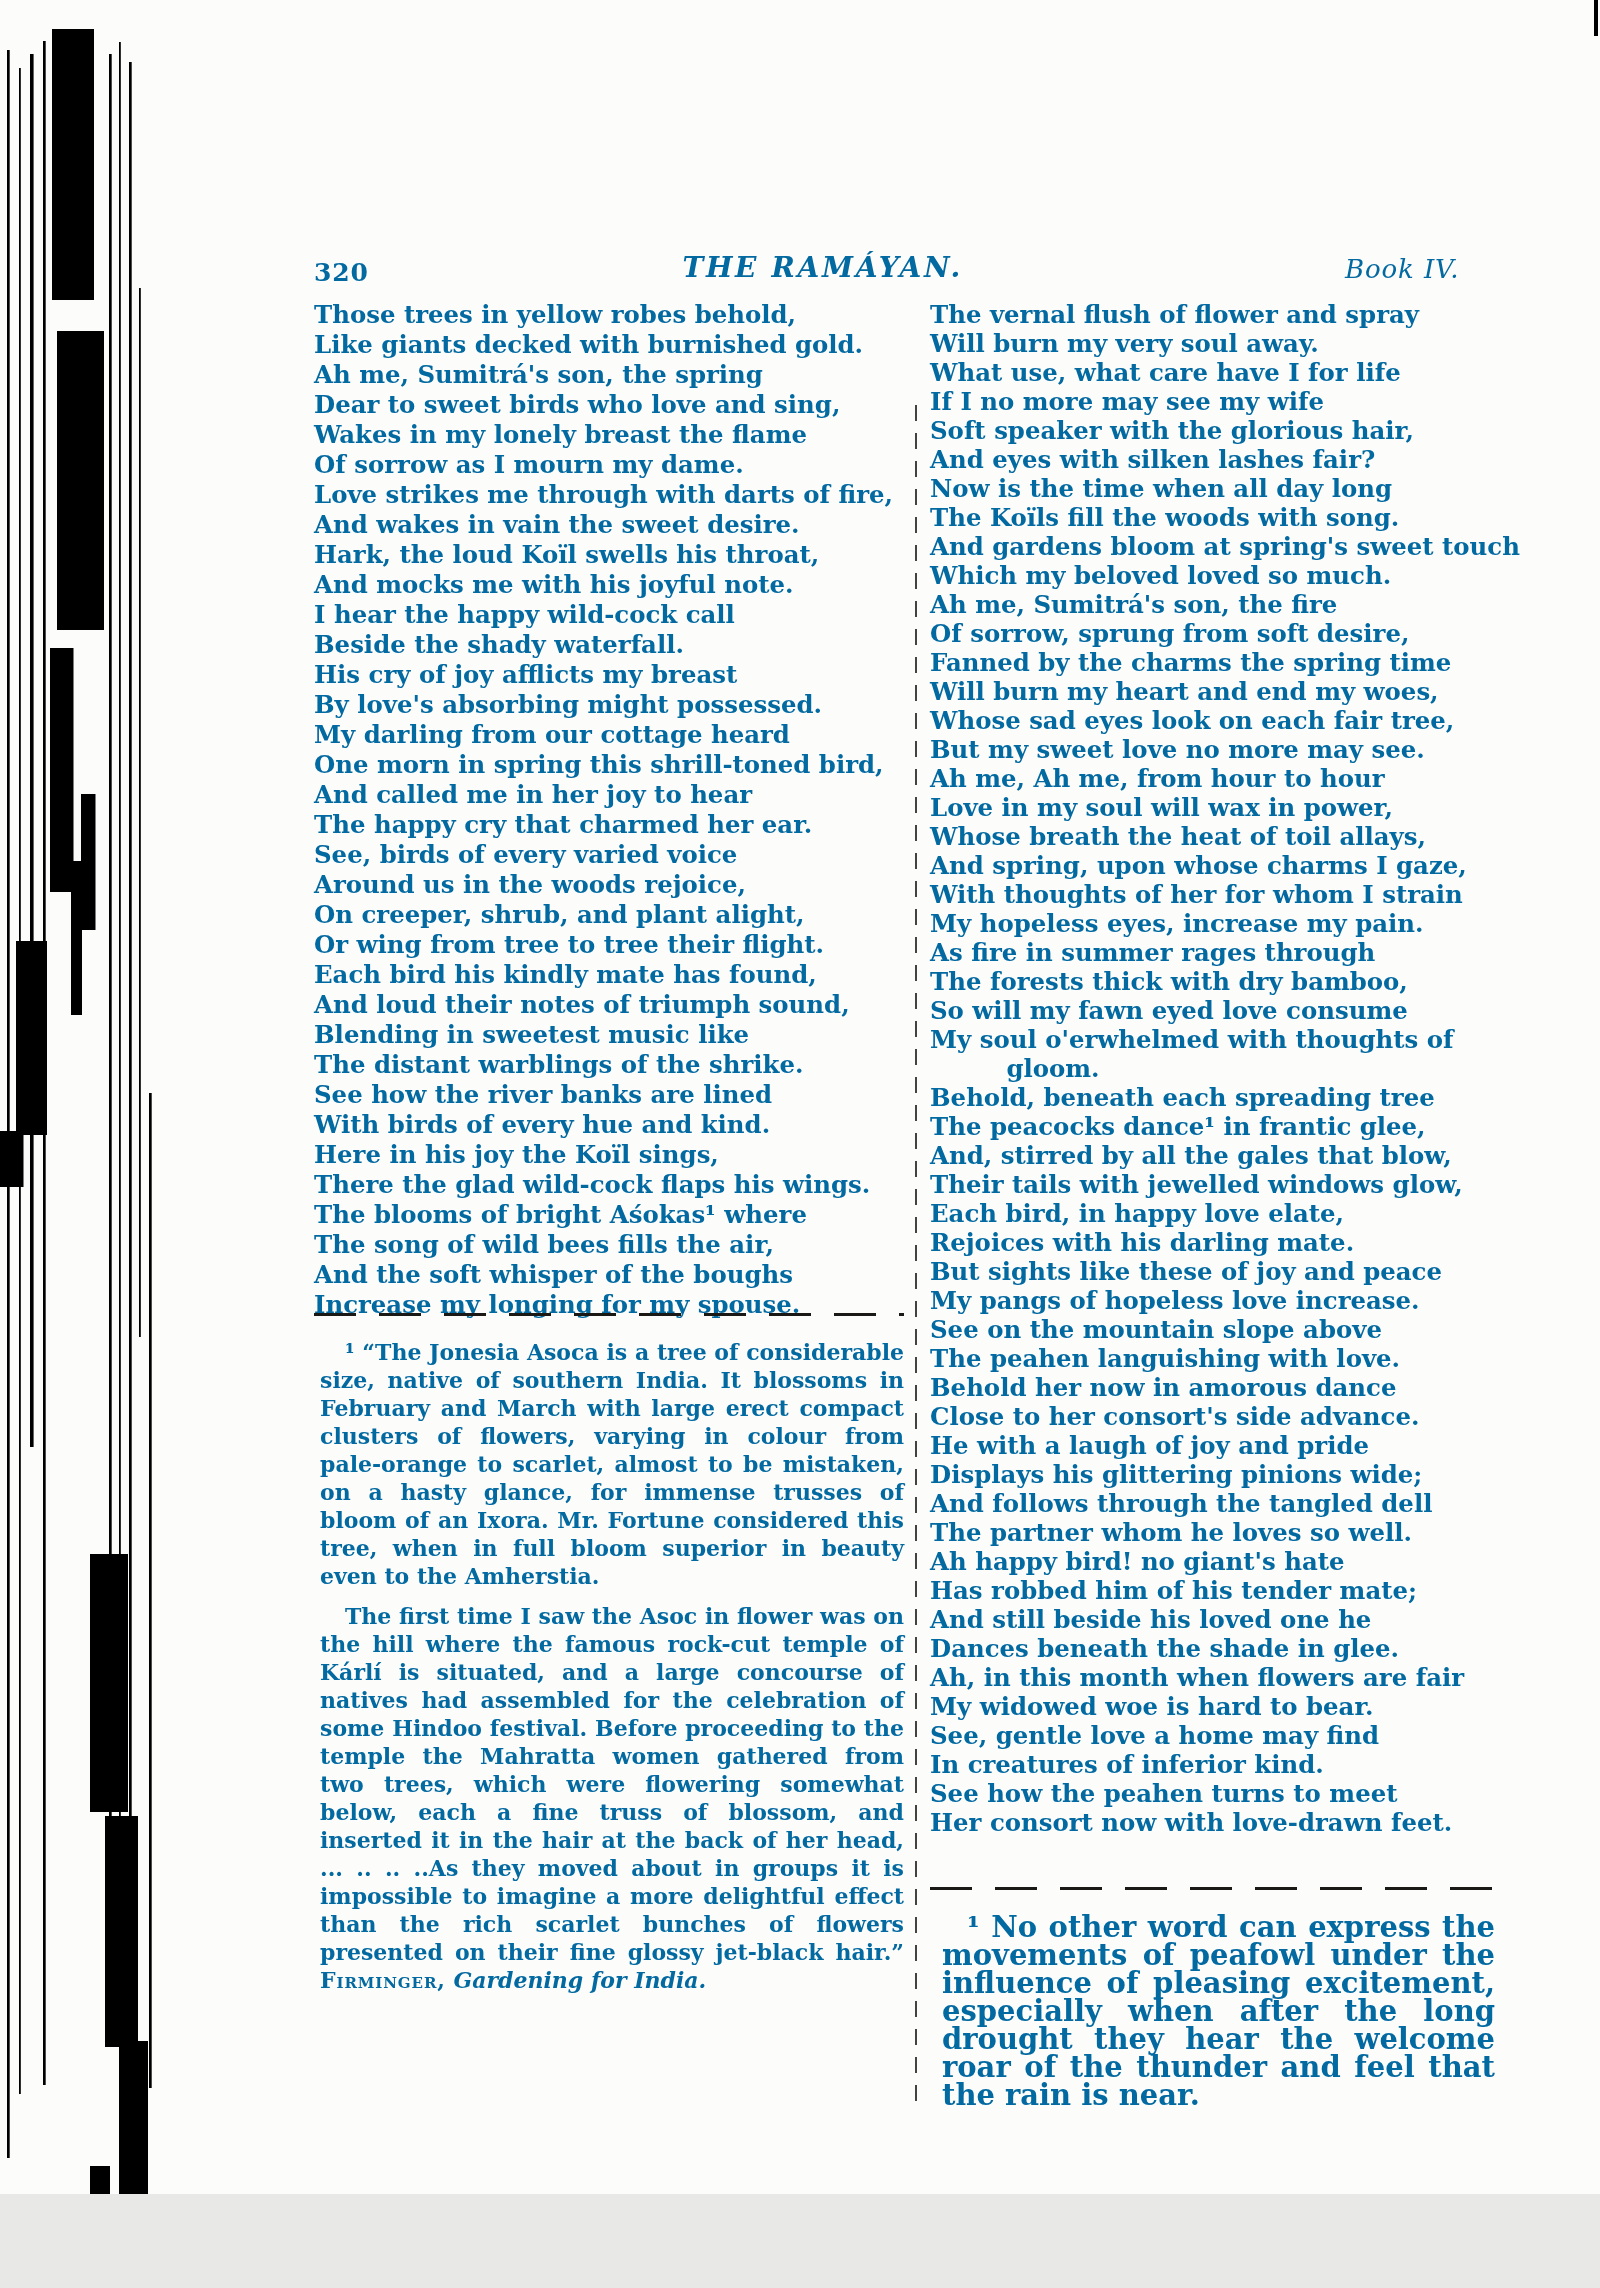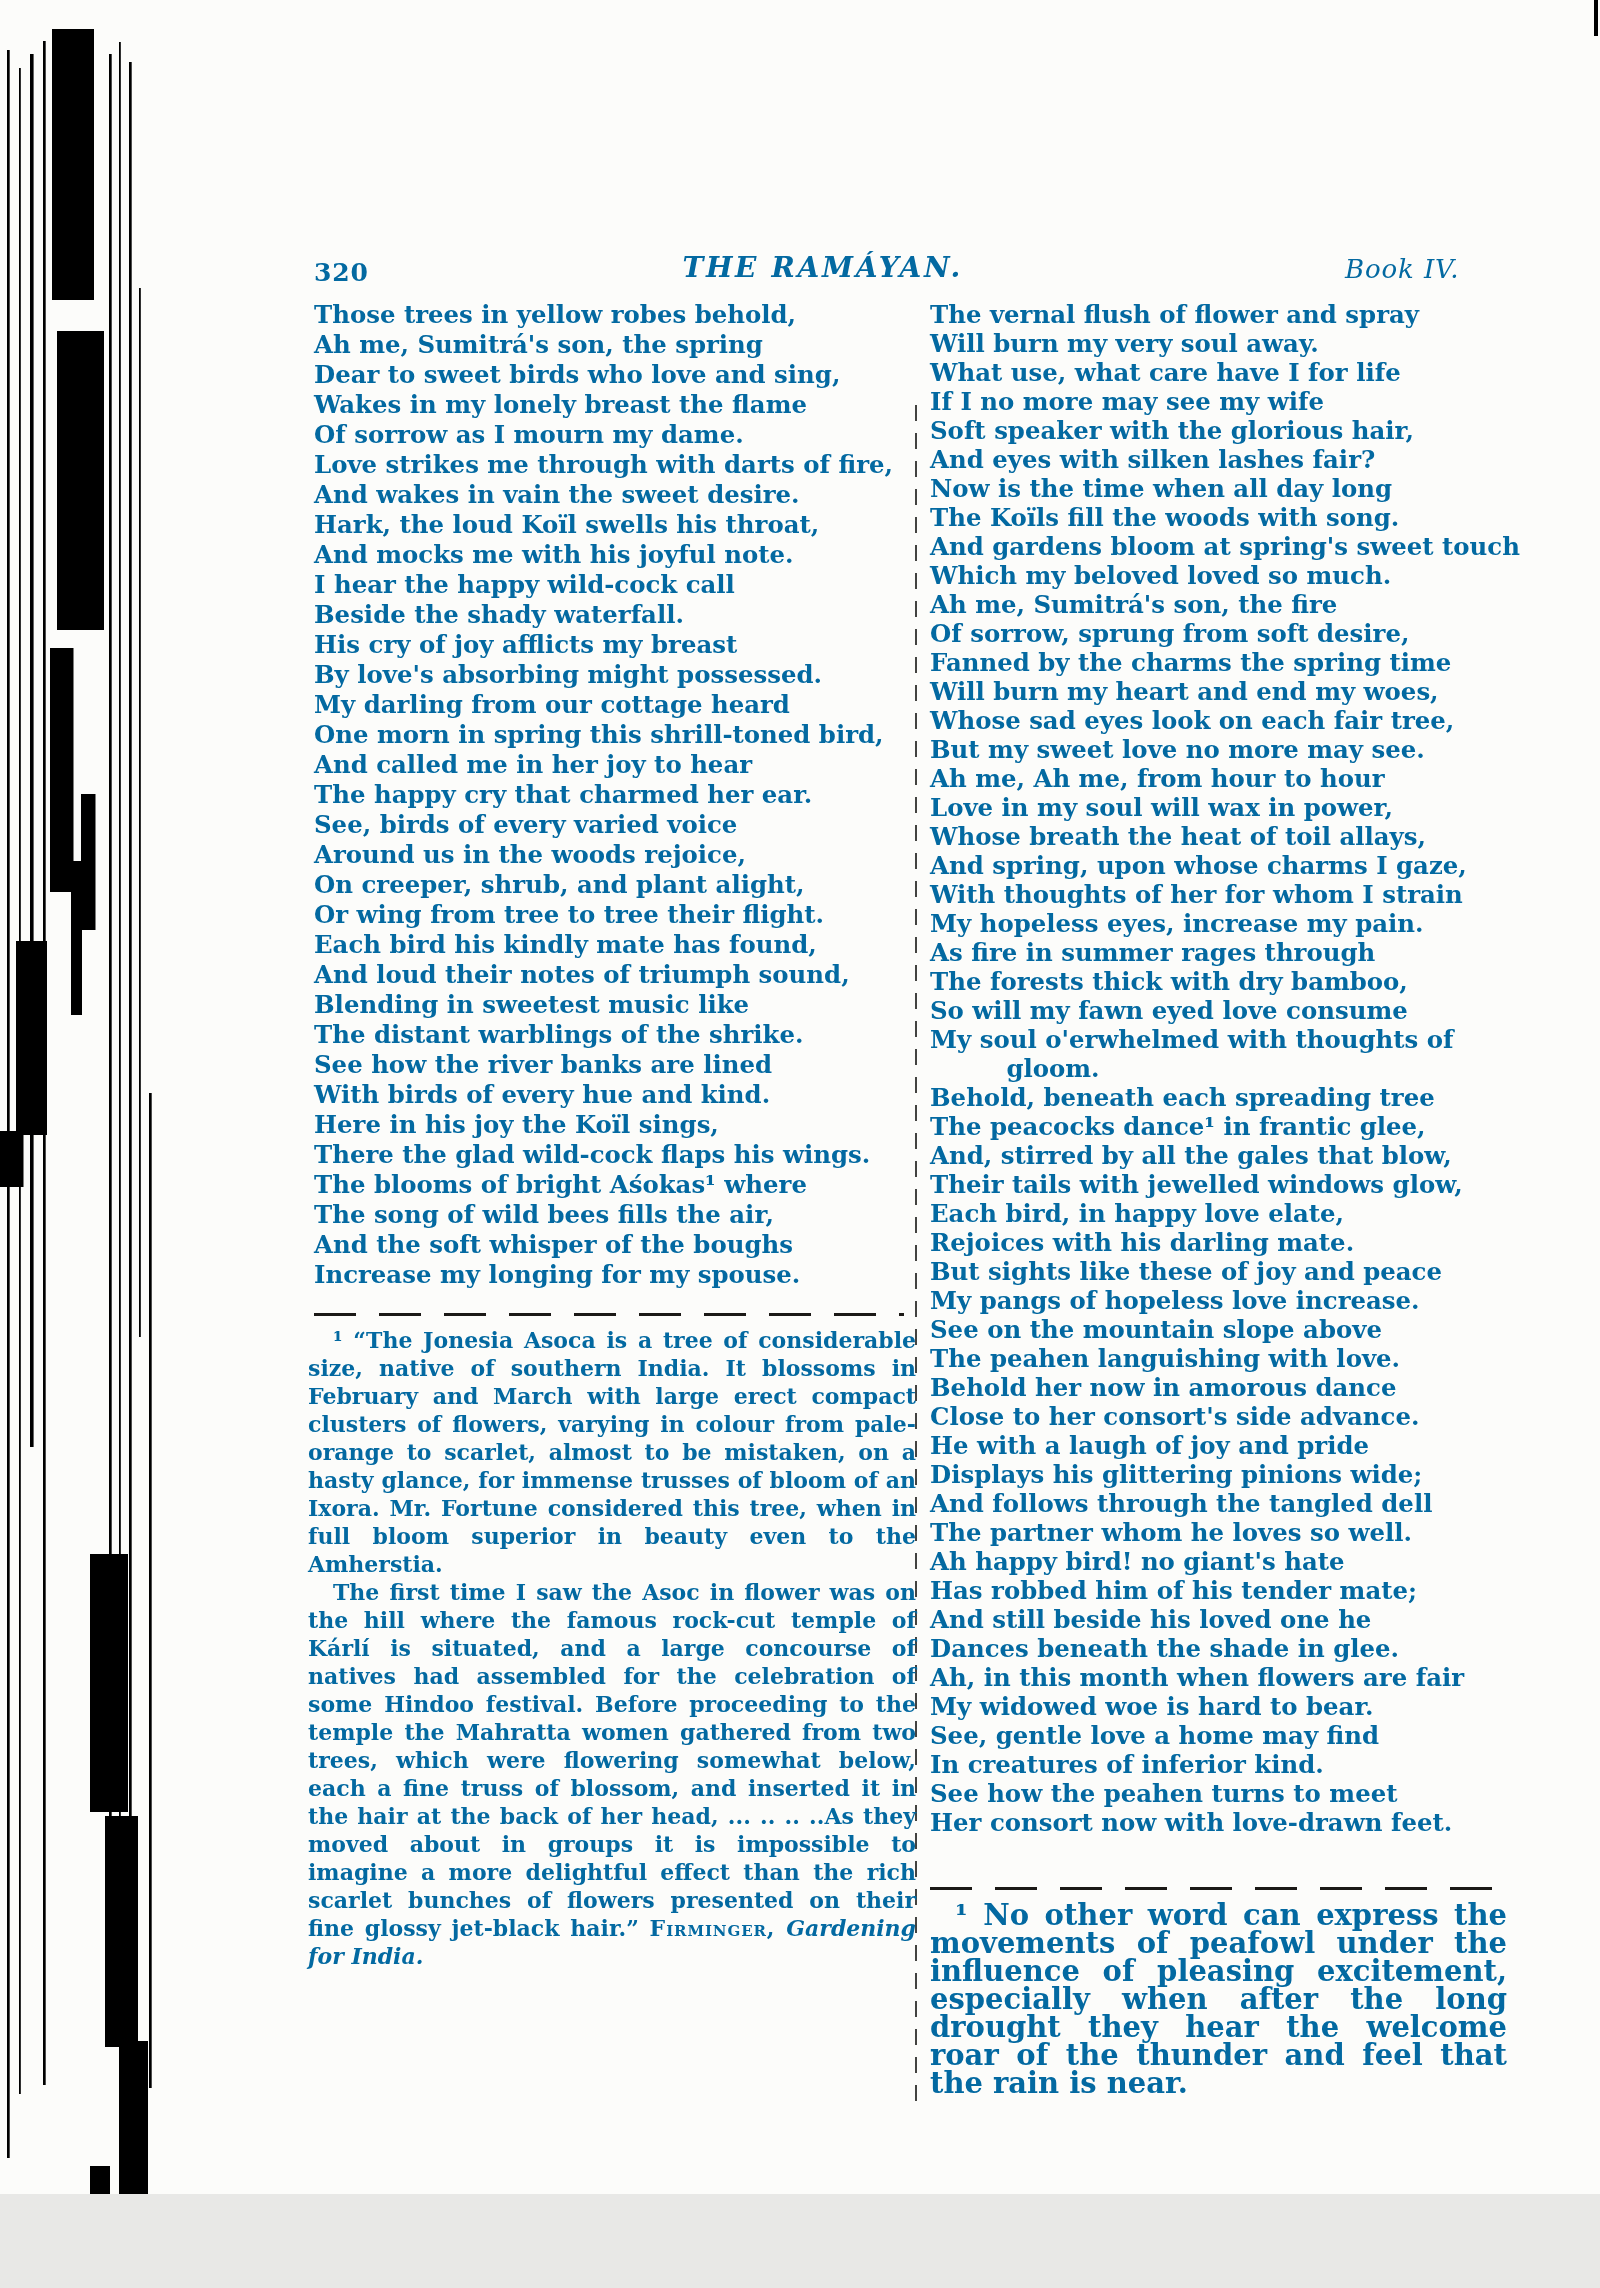--- a/index.html
+++ b/index.html
@@ -60,21 +60,21 @@
   
   .fn-rule {
     position:absolute; height:2.7px;
     background:repeating-linear-gradient(90deg, #1b1916 0 42px, rgba(0,0,0,0) 42px 65px);
   }
   .fn-rule-left  { left:314px;  top:1313px; width:590px; }
   .fn-rule-right { left:930px; top:1887px; width:575px; }
 
   
   .footnote { position:absolute; text-align:justify; font-weight:bold; }
-  .footnote p { margin:0; }
+  .footnote p { margin:12px; }
   .footnote-left  { left:308px;  top:1326px; width:608px; font-size:22px; line-height:28px; }
   .footnote-right { left:930px; top:1901px; width:577px; font-size:29px;   line-height:28px; }
   .fn-indent { text-indent:25px; }
   .smallcaps { font-variant:small-caps; letter-spacing:0.9px; }
   .italic { font-style:italic; }
 </style>
 </head>
 <body>
 
 <div class="page">
@@ -84,20 +84,21 @@
   <div class="bottom-mark"></div>
 
   <div class="page-number">320</div>
   <div class="page-title">THE RAMÁYAN.</div>
   <div class="book-label">Book IV.</div>
 
   <div class="column-divider"></div>
 
   <div class="verse verse-left">
       <div class="verse-line">Those trees in yellow robes behold,</div>
+      <div class="verse-line">Like giants decked with burnished gold.</div>
       <div class="verse-line">Ah me, Sumitrá's son, the spring</div>
       <div class="verse-line">Dear to sweet birds who love and sing,</div>
       <div class="verse-line">Wakes in my lonely breast the flame</div>
       <div class="verse-line">Of sorrow as I mourn my dame.</div>
       <div class="verse-line">Love strikes me through with darts of fire,</div>
       <div class="verse-line">And wakes in vain the sweet desire.</div>
       <div class="verse-line">Hark, the loud Koïl swells his throat,</div>
       <div class="verse-line">And mocks me with his joyful note.</div>
       <div class="verse-line">I hear the happy wild-cock call</div>
       <div class="verse-line">Beside the shady waterfall.</div>

